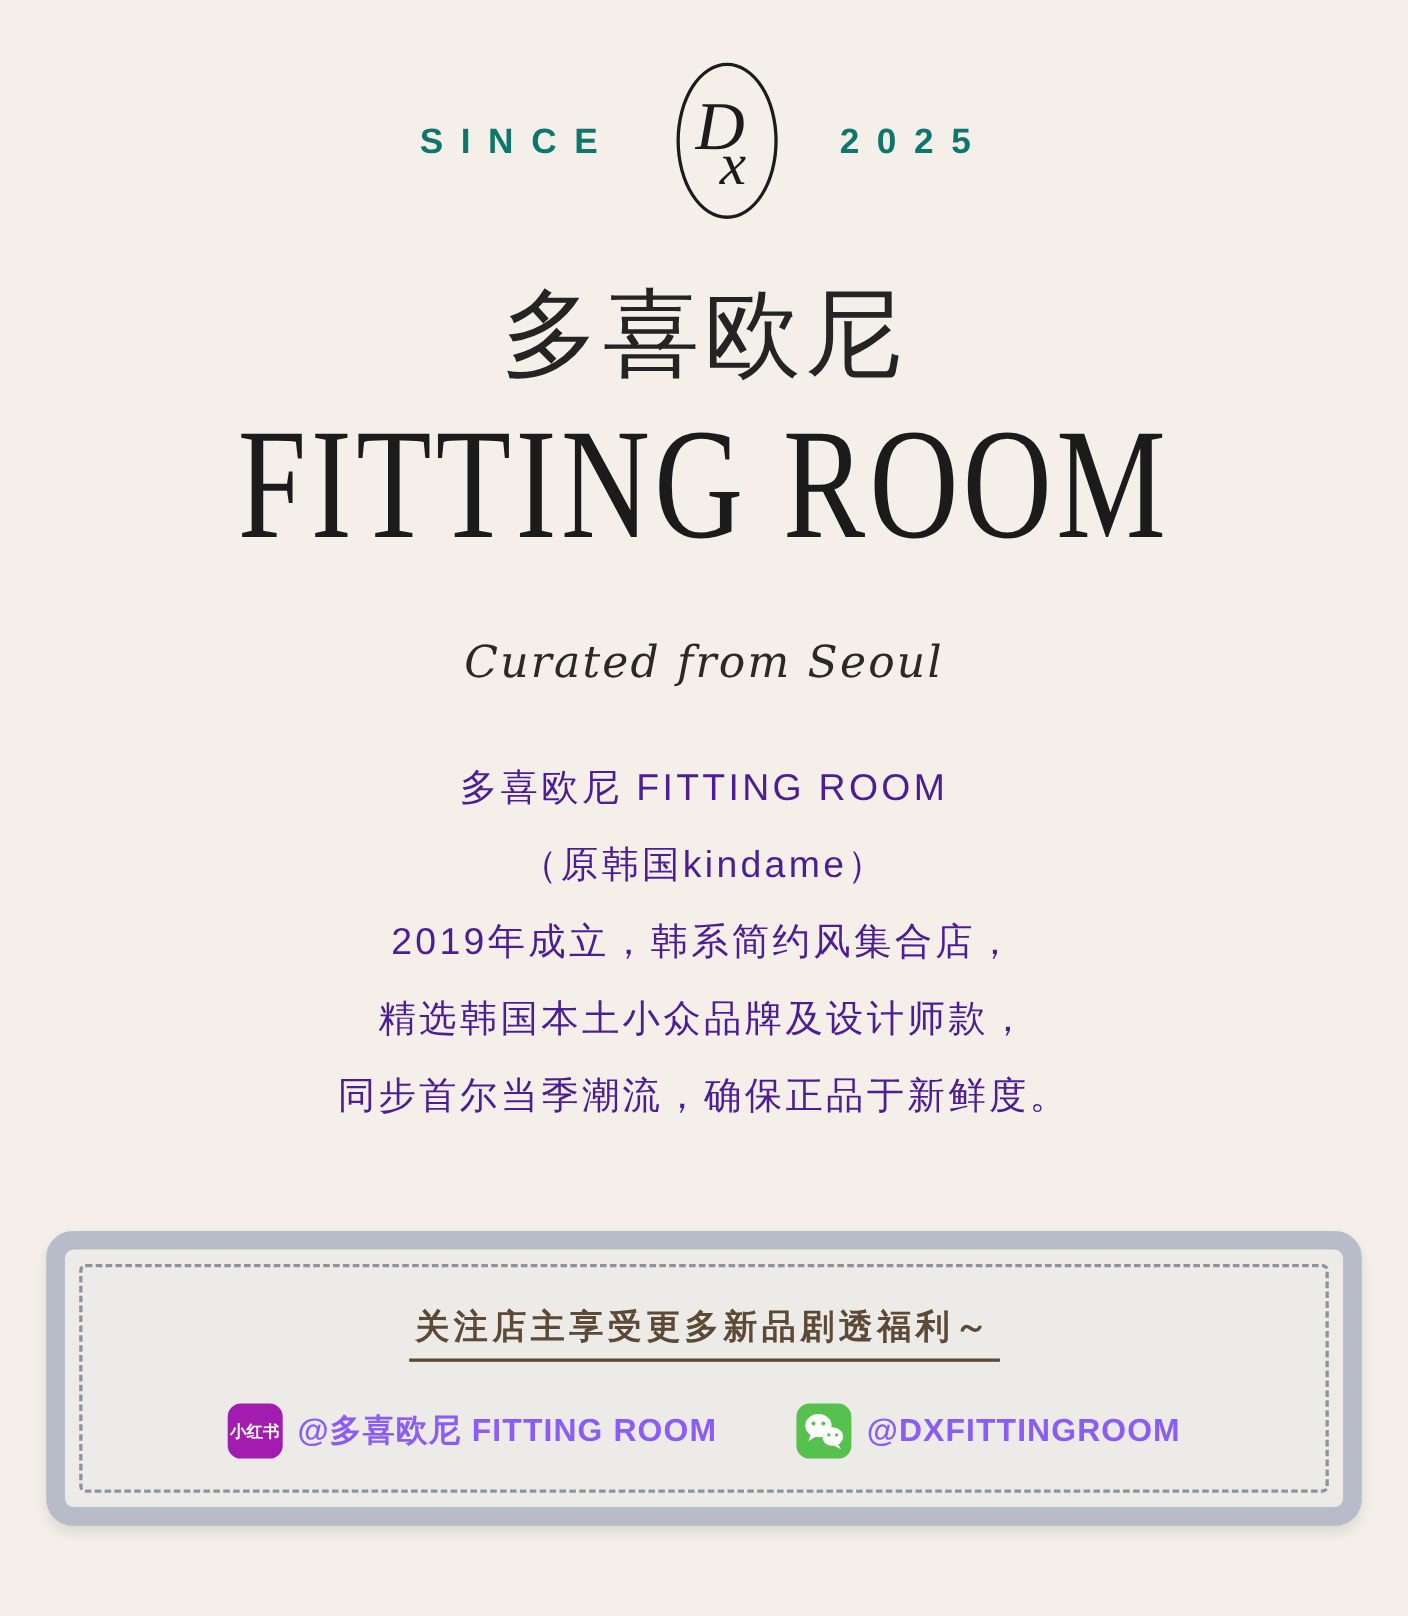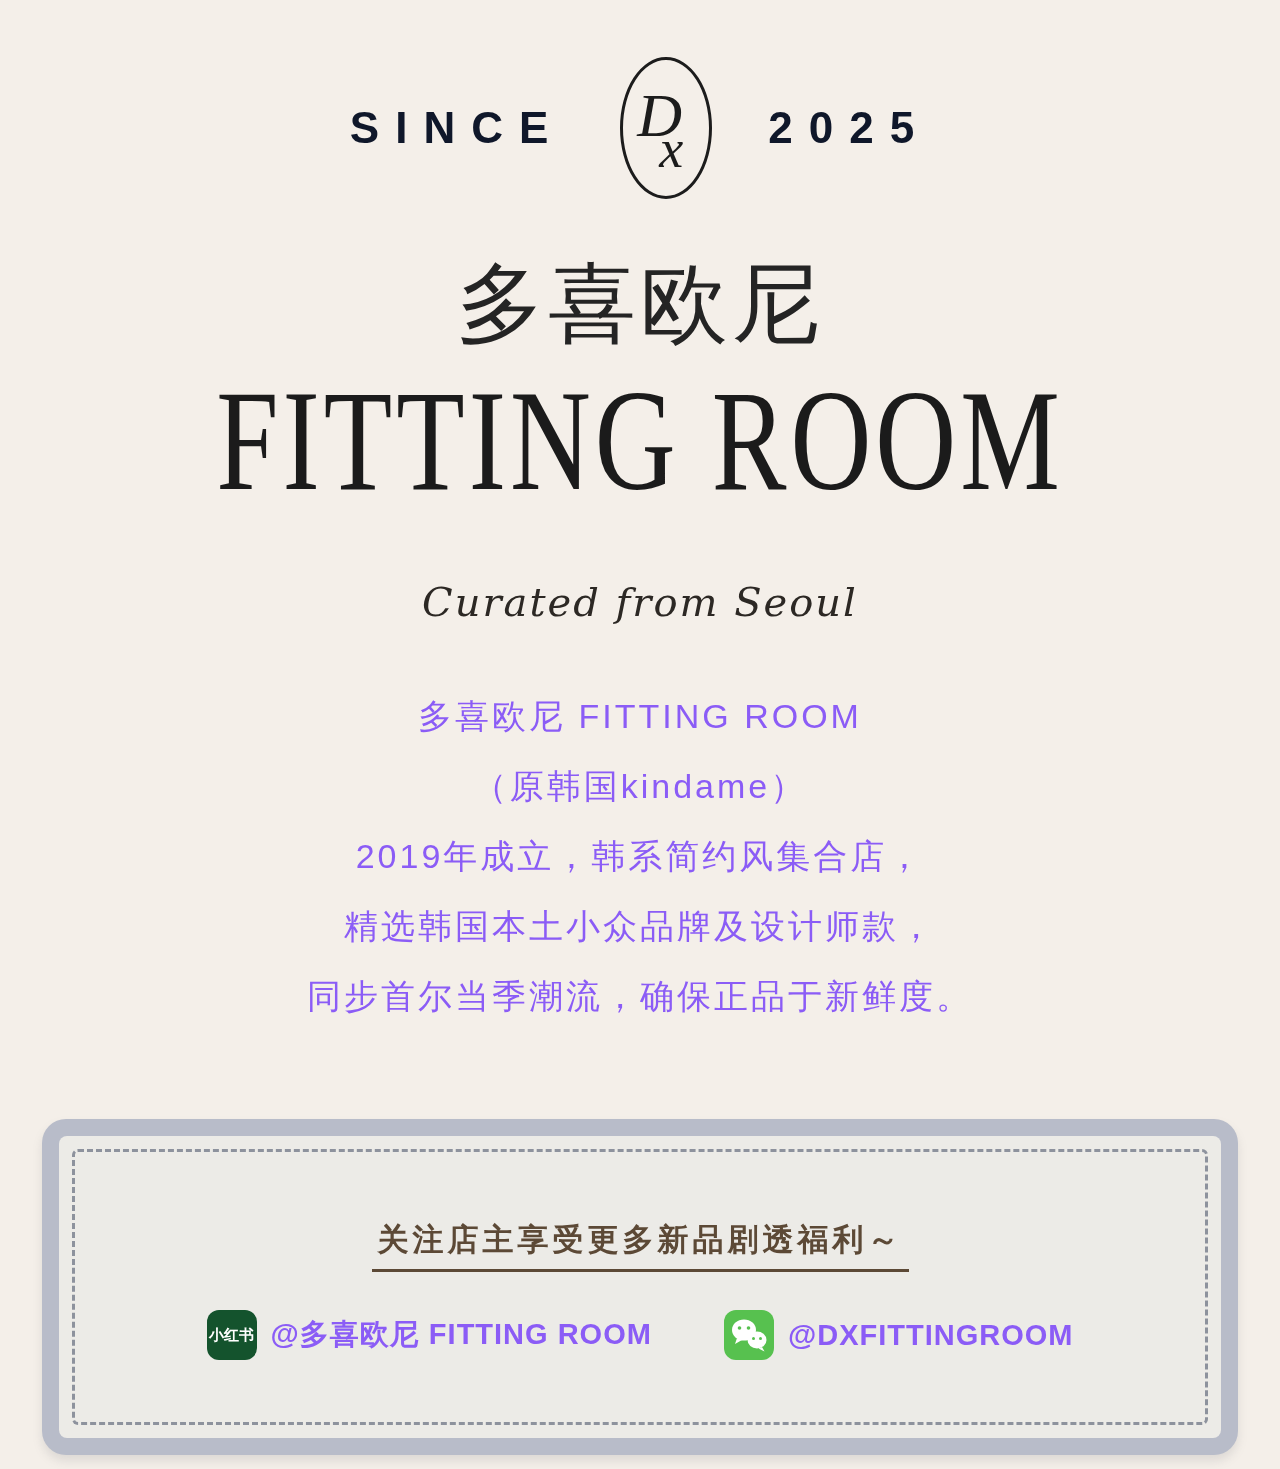--- a/index.html
+++ b/index.html
@@ -21,24 +21,24 @@
   
   .header-row {
     margin-top: 58px;
     display: flex;
     align-items: center;
     justify-content: center;
     gap: 56px;
     height: 140px;
   }
   .header-word {
-    font-size: 44px;
+    font-size: 32px;
     font-weight: 600;
     letter-spacing: 16px;
-    color: #0f172a;
+    color: #0f766e;
     text-indent: 0;
   }
   .logo-oval {
     position: relative;
     width: 86px;
     height: 136px;
     border: 3px solid #1c1c1c;
     border-radius: 50%;
     flex: 0 0 auto;
   }
@@ -96,28 +96,28 @@
     letter-spacing: 2px;
   }
 
   
   .about {
     margin-top: 56px;
     text-align: center;
     font-size: 34px;
     line-height: 70px;
     letter-spacing: 3px;
-    color: #8b5cf6;
+    color: #4c1d95;
   }
 
   
   .follow-box {
     margin-top: 88px;
     width: 1196px;
-    height: 336px;
+    height: 268px;
     box-sizing: border-box;
     background: #b8bcc9;
     border-radius: 24px;
     padding: 17px;
     box-shadow: 0 6px 10px rgba(120,120,130,0.18);
   }
   .follow-inner {
     position: relative;
     width: 100%;
     height: 100%;
@@ -164,21 +164,21 @@
   .app-icon {
     width: 50px;
     height: 50px;
     border-radius: 12px;
     display: flex;
     align-items: center;
     justify-content: center;
     flex: 0 0 auto;
   }
   .xhs-icon {
-    background: #14532d;
+    background: #a21caf;
   }
   .xhs-icon span {
     color: #ffffff;
     font-size: 15px;
     font-weight: bold;
     letter-spacing: 0;
   }
   .wechat-icon {
     background: #57c14f;
   }

